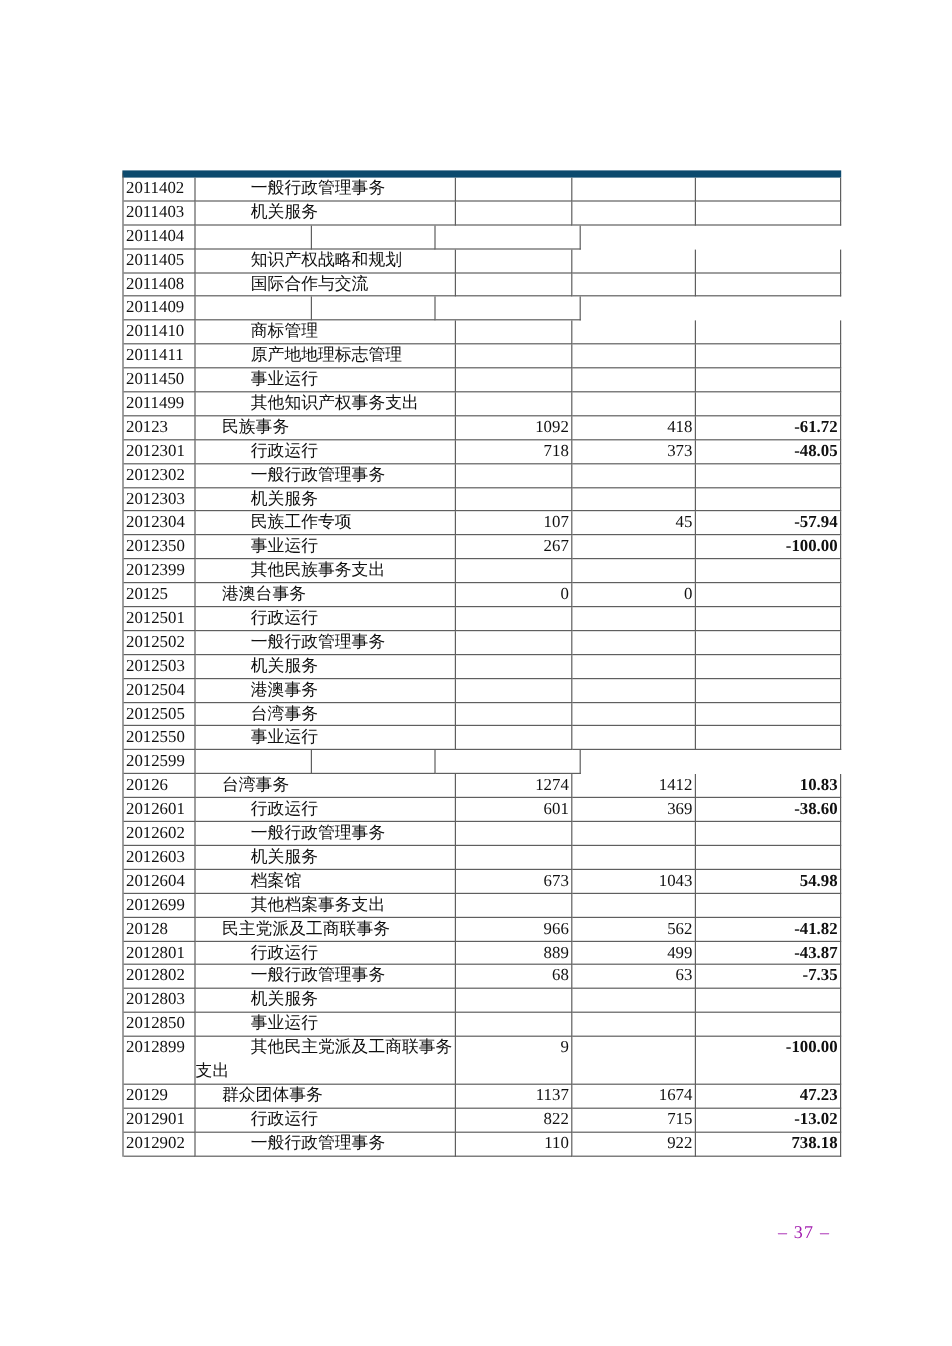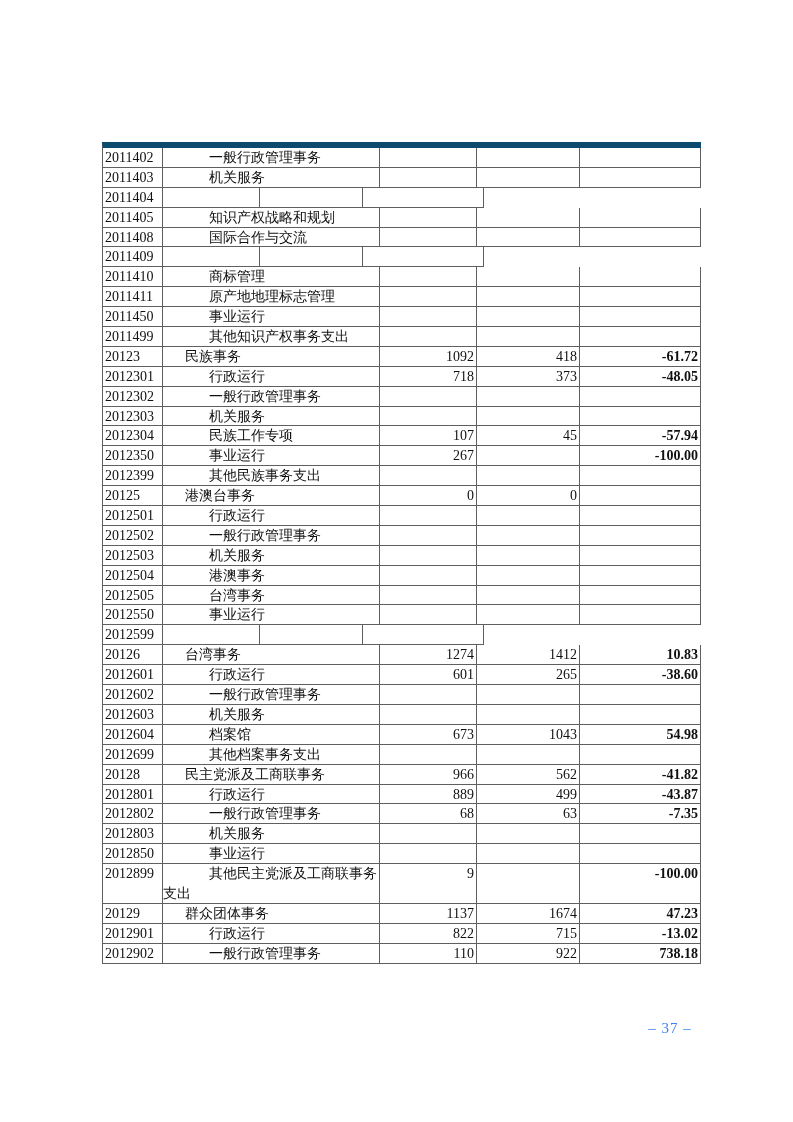--- a/index.html
+++ b/index.html
@@ -59,21 +59,21 @@
   .c-num.n2 { width: 103px; }
   .c-num.n3 { width: 121px; font-weight: bold; }
   .page-number {
     position: absolute;
     left: 620px;
     top: 1020px;
     width: 100px;
     text-align: center;
     font-size: 15px;
     letter-spacing: 1px;
-    color: #3b82f6;
+    color: #a21caf;
   }
 </style>
 </head>
 <body>
 
 <div class="page">
 
   <div class="budget-table" id="budget-table">
       <div class="t-row">
         <div class="cell c-code">2011402</div>
@@ -251,21 +251,21 @@
         <div class="cell c-code">20126</div>
         <div class="cell c-label lvl1">台湾事务</div>
         <div class="cell c-num n1">1274</div>
         <div class="cell c-num n2">1412</div>
         <div class="cell c-num n3">10.83</div>
       </div>
       <div class="t-row">
         <div class="cell c-code">2012601</div>
         <div class="cell c-label lvl2">行政运行</div>
         <div class="cell c-num n1">601</div>
-        <div class="cell c-num n2">265</div>
+        <div class="cell c-num n2">369</div>
         <div class="cell c-num n3">-38.60</div>
       </div>
       <div class="t-row">
         <div class="cell c-code">2012602</div>
         <div class="cell c-label lvl2">一般行政管理事务</div>
         <div class="cell c-num n1"></div>
         <div class="cell c-num n2"></div>
         <div class="cell c-num n3"></div>
       </div>
       <div class="t-row">

